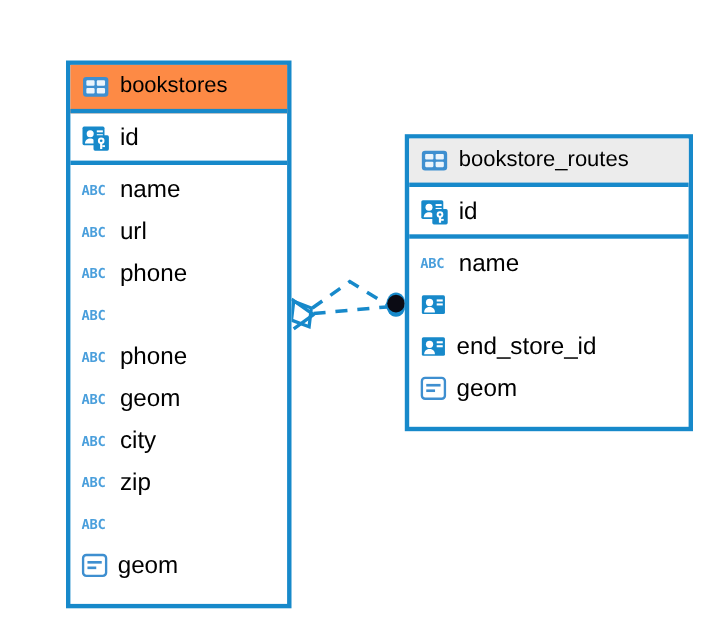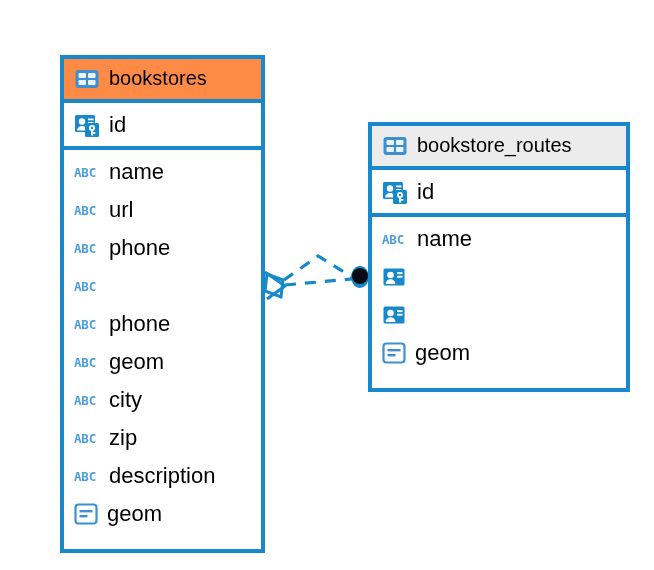--- a/index.html
+++ b/index.html
@@ -216,21 +216,20 @@
           </svg>
         </span>
         <span class="field-name">zip</span>
       </div>
       <div class="field-row">
         <span class="icon abc">
           <svg viewBox="0 0 26 17" width="26" height="17" aria-hidden="true">
             <text x="0" y="13" font-family="'DejaVu Sans Mono', monospace" font-size="12.5" font-weight="bold" fill="#4A9FDC" letter-spacing="-0.2">ABC</text>
           </svg>
         </span>
-        <span class="field-name">description</span>
       </div>
       <div class="field-row">
         <span class="icon small">
           <svg viewBox="0 0 24 24" width="24" height="24" aria-hidden="true">
             <rect x="1.5" y="2.5" width="21" height="19" rx="3" fill="#FFFFFF" stroke="#3E8FD0" stroke-width="2.2"></rect>
             <rect x="5.5" y="8" width="13" height="2.4" fill="#3E8FD0"></rect>
             <rect x="5.5" y="13" width="8" height="2.4" fill="#3E8FD0"></rect>
           </svg>
         </span>
         <span class="field-name">geom</span>
@@ -296,20 +295,21 @@
       <div class="field-row">
         <span class="icon small">
           <svg viewBox="0 0 24 24" width="24" height="24" aria-hidden="true">
             <rect x="1.5" y="3.5" width="21" height="17" rx="1.5" fill="#1789CA"></rect>
             <circle cx="8.5" cy="10" r="3.3" fill="#FFFFFF"></circle>
             <path d="M3.6 19c0-3.1 2.4-4.8 4.9-4.8s4.9 1.7 4.9 4.8z" fill="#FFFFFF"></path>
             <rect x="15" y="7.2" width="5.5" height="1.9" fill="#FFFFFF"></rect>
             <rect x="15" y="10.8" width="5.5" height="1.9" fill="#FFFFFF"></rect>
           </svg>
         </span>
+        <span class="field-name">end_store_id</span>
       </div>
       <div class="field-row">
         <span class="icon small">
           <svg viewBox="0 0 24 24" width="24" height="24" aria-hidden="true">
             <rect x="1.5" y="2.5" width="21" height="19" rx="3" fill="#FFFFFF" stroke="#3E8FD0" stroke-width="2.2"></rect>
             <rect x="5.5" y="8" width="13" height="2.4" fill="#3E8FD0"></rect>
             <rect x="5.5" y="13" width="8" height="2.4" fill="#3E8FD0"></rect>
           </svg>
         </span>
         <span class="field-name">geom</span>

